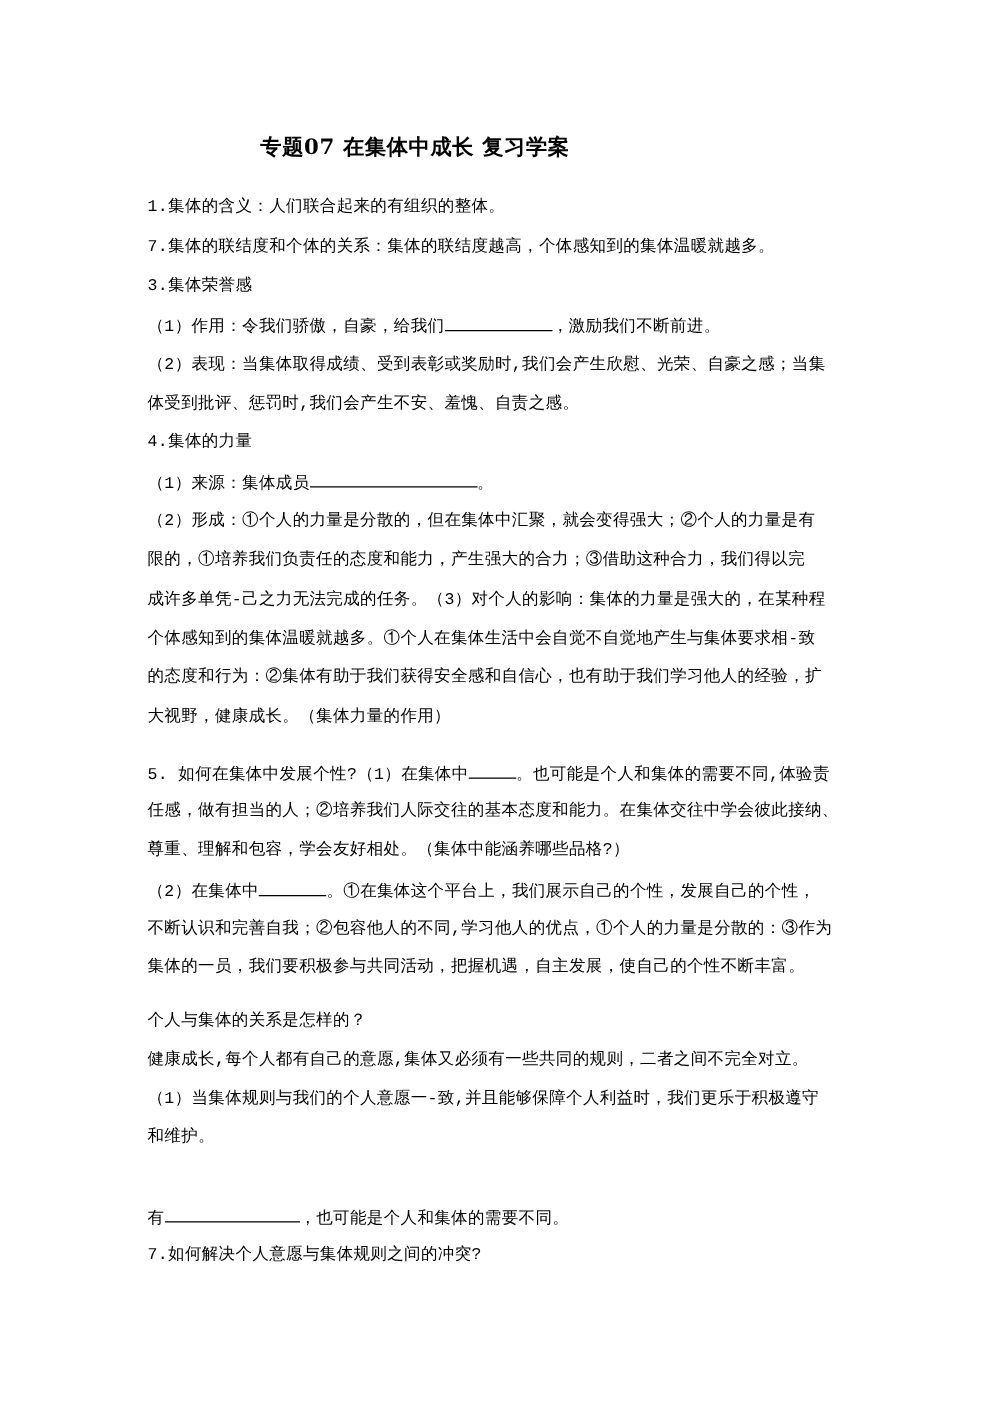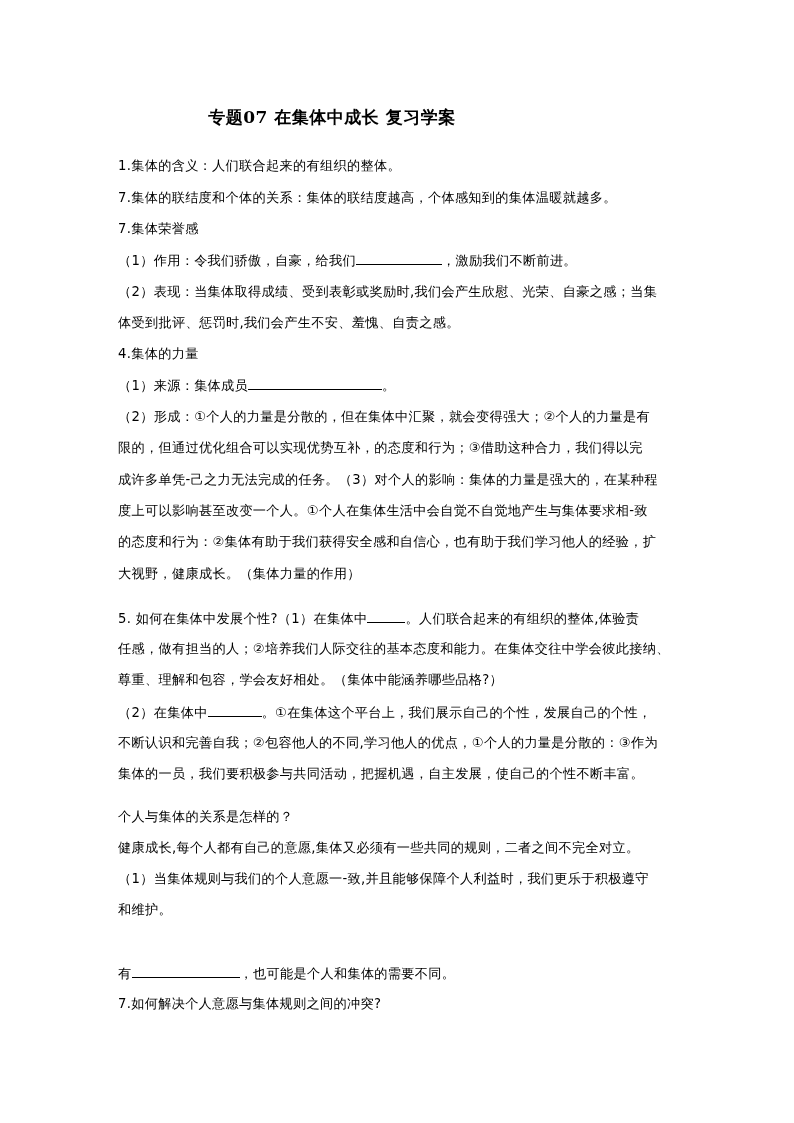--- a/index.html
+++ b/index.html
@@ -3,50 +3,50 @@
   <meta charset="utf-8">
   <style>
     html, body { margin: 0; padding: 0; background: #ffffff; }
     body { width: 794px; height: 1123px; position: relative; overflow: hidden;
       font-family: "DejaVu Sans", "Liberation Sans", sans-serif; color: #000; }
     .page { position: absolute; left: 0; top: 0; width: 794px; height: 1123px; background: #fff; }
     .title { position: absolute; left: 0; width: 664px; top: 106px; text-align: center;
       font-family: "DejaVu Serif", "Liberation Serif", serif; font-weight: bold; font-size: 17px;
       letter-spacing: 0.5px; }
     .line { position: absolute; left: 118px; width: 560px; font-size: 13.2px; line-height: 18px;
-      white-space: nowrap; letter-spacing: 0.3px; }
+      white-space: nowrap; letter-spacing: 0.3px; font-family: Liberation Mono, monospace; }
     .blank { display: inline-block; border-bottom: 1px solid #000; height: 13px; vertical-align: baseline; }
   </style>
 </head>
 <body>
 
 <div class="page">
   <div class="title">专题07  在集体中成长  复习学案</div>
 
   <div class="line" style="top:157px">1.集体的含义：人们联合起来的有组织的整体。</div>
   <div class="line" style="top:189px">7.集体的联结度和个体的关系：集体的联结度越高，个体感知到的集体温暖就越多。</div>
-  <div class="line" style="top:220px">7.集体荣誉感</div>
+  <div class="line" style="top:220px">3.集体荣誉感</div>
   <div class="line" style="top:251px">
     <span>（1）作用：令我们骄傲，自豪，给我们</span><span class="blank" style="width:86px"></span><span>，激励我们不断前进。</span>
   </div>
   <div class="line" style="top:283px">（2）表现：当集体取得成绩、受到表彰或奖励时,我们会产生欣慰、光荣、自豪之感；当集</div>
   <div class="line" style="top:314px">体受到批评、惩罚时,我们会产生不安、羞愧、自责之感。</div>
   <div class="line" style="top:345px">4.集体的力量</div>
   <div class="line" style="top:376px">
     <span>（1）来源：集体成员</span><span class="blank" style="width:134px"></span><span>。</span>
   </div>
   <div class="line" style="top:408px">（2）形成：①个人的力量是分散的，但在集体中汇聚，就会变得强大；②个人的力量是有</div>
-  <div class="line" style="top:439px">限的，但通过优化组合可以实现优势互补，的态度和行为；③借助这种合力，我们得以完</div>
+  <div class="line" style="top:439px">限的，①培养我们负责任的态度和能力，产生强大的合力；③借助这种合力，我们得以完</div>
   <div class="line" style="top:471px">成许多单凭-己之力无法完成的任务。（3）对个人的影响：集体的力量是强大的，在某种程</div>
-  <div class="line" style="top:502px">度上可以影响甚至改变一个人。①个人在集体生活中会自觉不自觉地产生与集体要求相-致</div>
+  <div class="line" style="top:502px">个体感知到的集体温暖就越多。①个人在集体生活中会自觉不自觉地产生与集体要求相-致</div>
   <div class="line" style="top:533px">的态度和行为：②集体有助于我们获得安全感和自信心，也有助于我们学习他人的经验，扩</div>
   <div class="line" style="top:565px">大视野，健康成长。（集体力量的作用）</div>
 
   <div class="line" style="top:609px">
-    <span>5.  如何在集体中发展个性?（1）在集体中</span><span class="blank" style="width:38px"></span><span>。人们联合起来的有组织的整体,体验责</span>
+    <span>5.  如何在集体中发展个性?（1）在集体中</span><span class="blank" style="width:38px"></span><span>。也可能是个人和集体的需要不同,体验责</span>
   </div>
   <div class="line" style="top:640px">任感，做有担当的人；②培养我们人际交往的基本态度和能力。在集体交往中学会彼此接纳、</div>
   <div class="line" style="top:671px">尊重、理解和包容，学会友好相处。（集体中能涵养哪些品格?）</div>
   <div class="line" style="top:703px">
     <span>（2）在集体中</span><span class="blank" style="width:54px"></span><span>。①在集体这个平台上，我们展示自己的个性，发展自己的个性，</span>
   </div>
   <div class="line" style="top:734px">不断认识和完善自我；②包容他人的不同,学习他人的优点，①个人的力量是分散的：③作为</div>
   <div class="line" style="top:808px">个人与集体的关系是怎样的？</div>
 
   <div class="line" style="top:765px">集体的一员，我们要积极参与共同活动，把握机遇，自主发展，使自己的个性不断丰富。</div>

